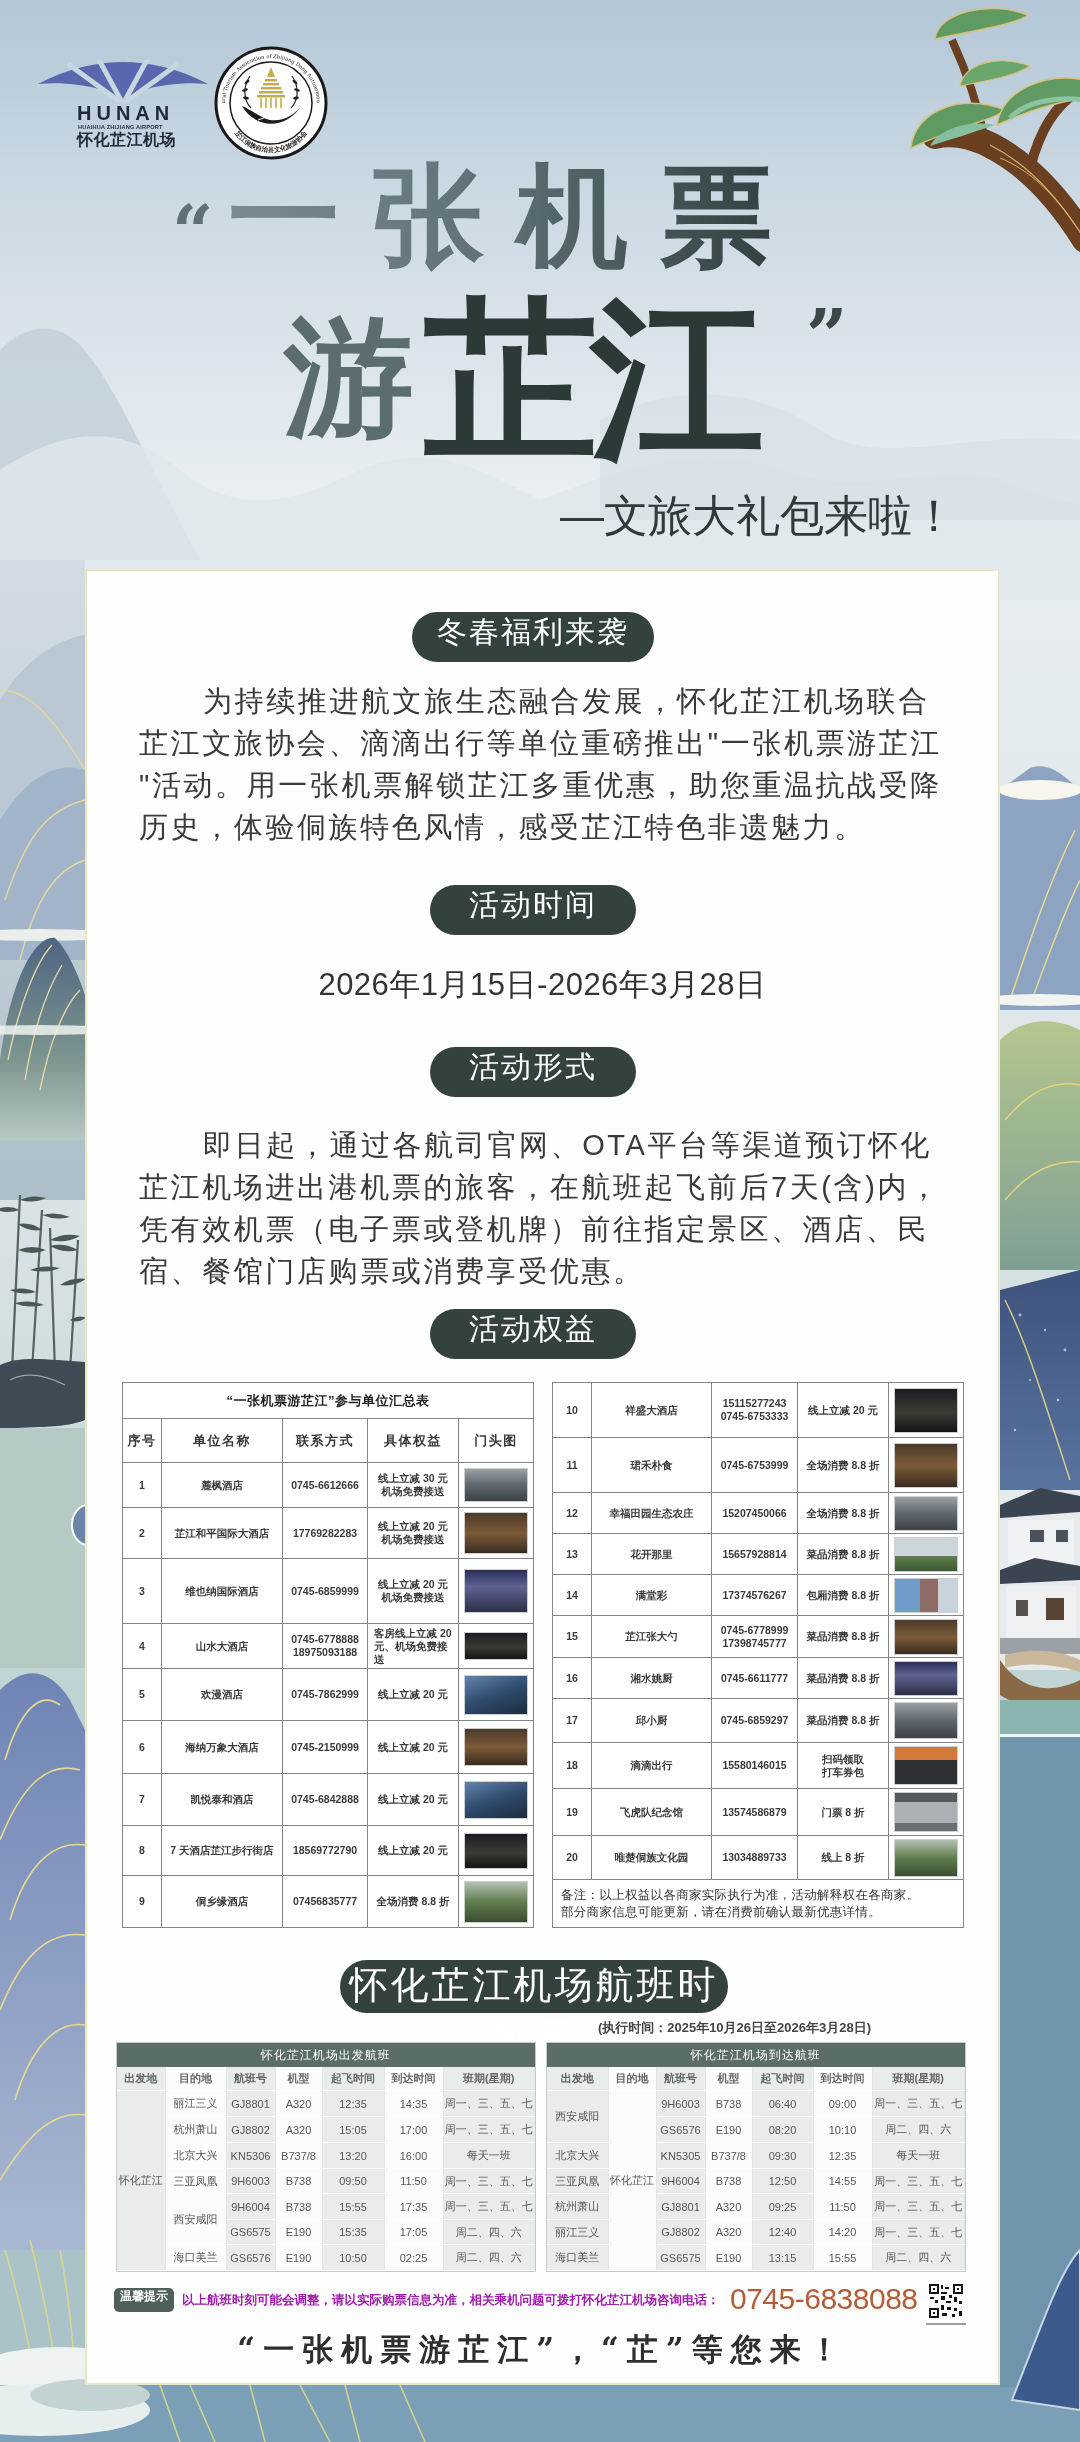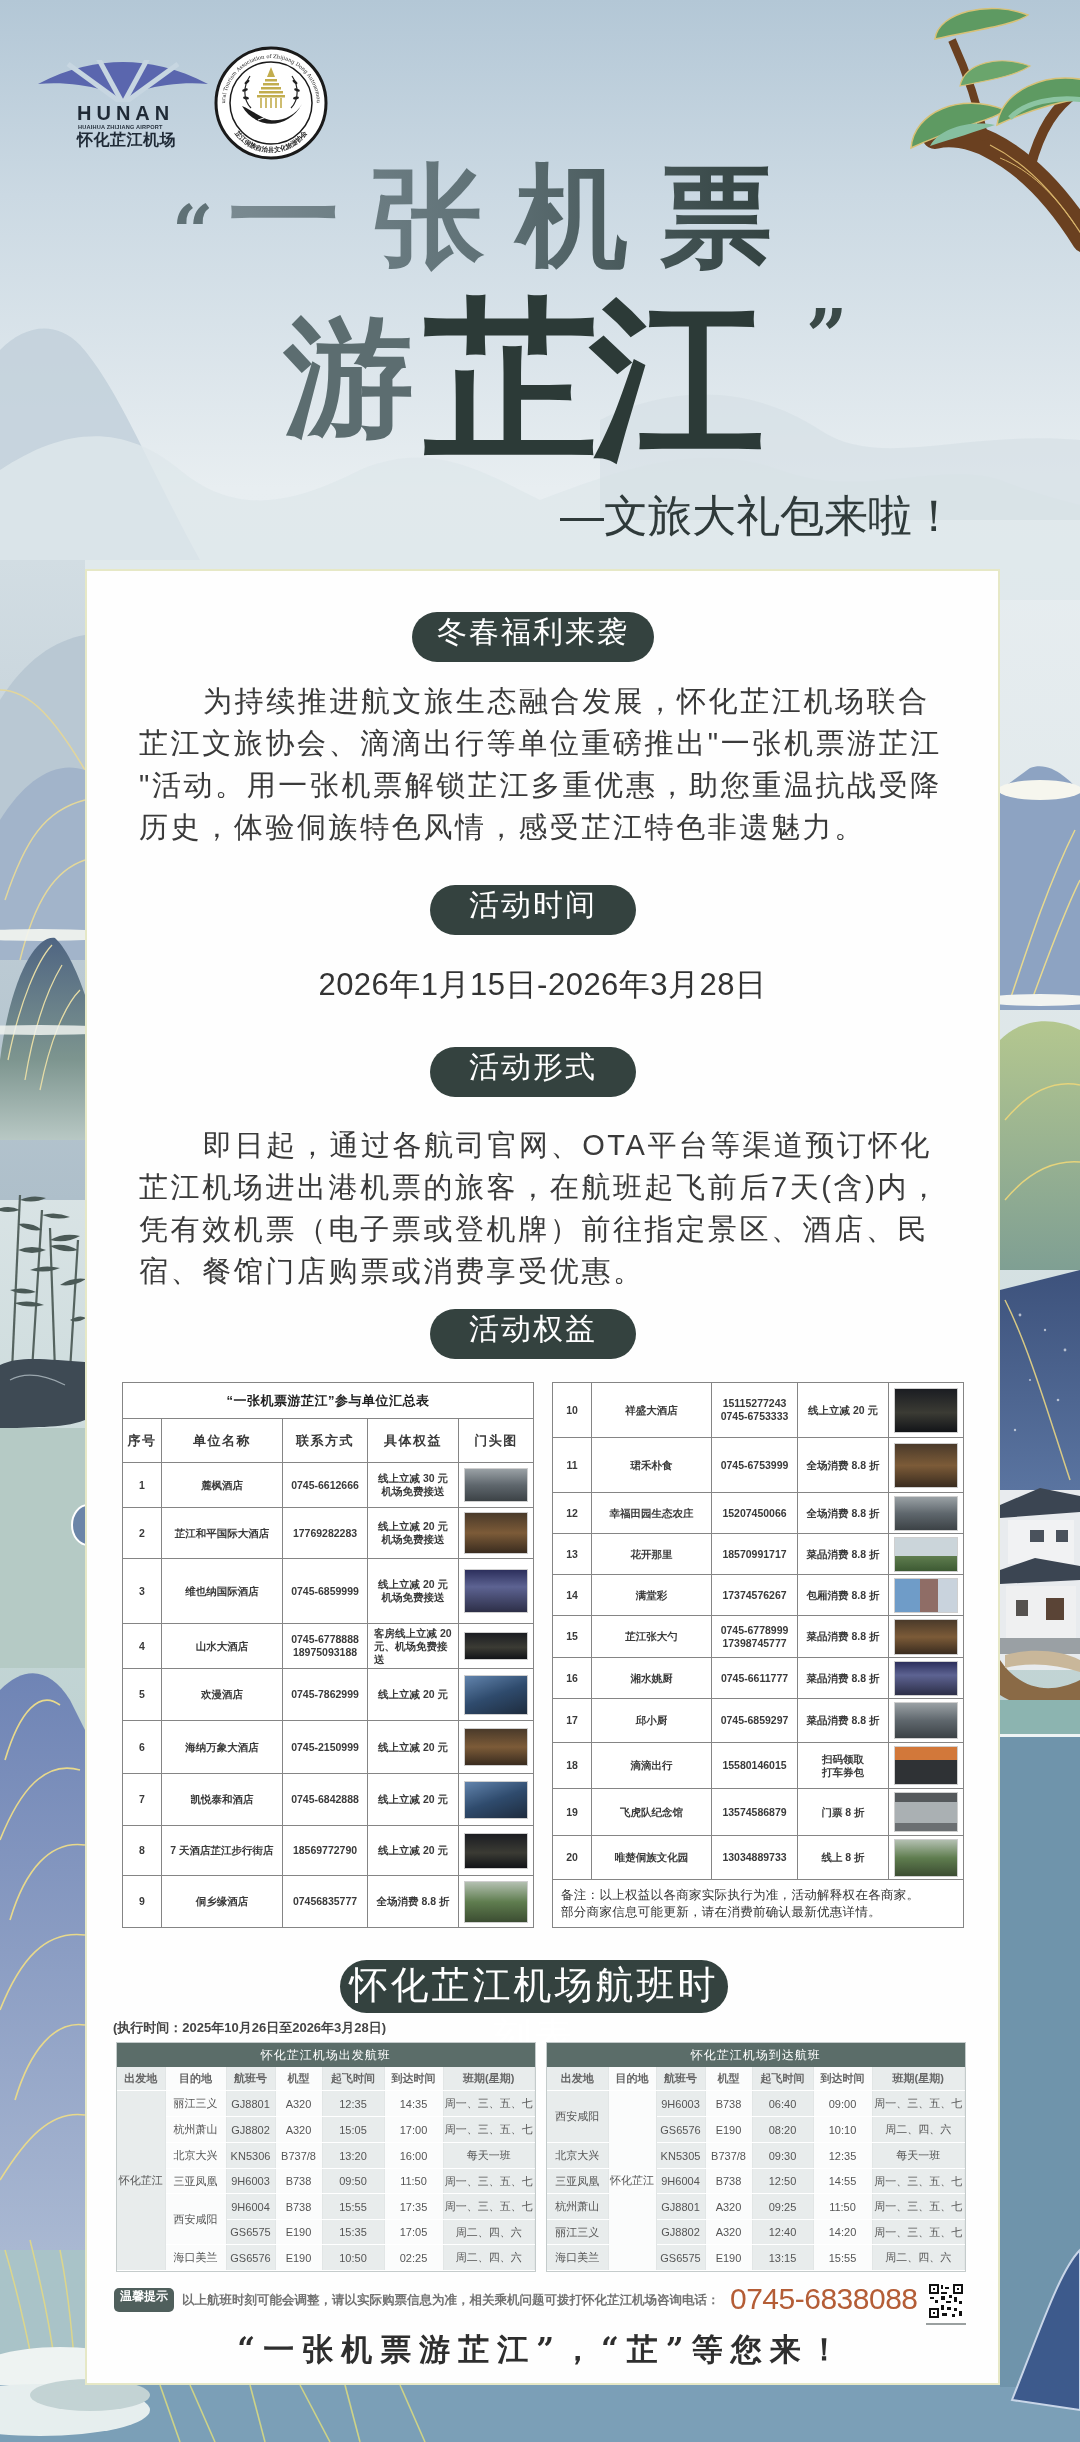--- a/index.html
+++ b/index.html
@@ -37,30 +37,30 @@
   .n{background:linear-gradient(180deg,#2c2f5c,#5d6392 40%,#2d2f48);}
   .c{background:linear-gradient(160deg,#6284ad,#2f4b6d 50%,#1e2c3e);}
   .d{background:linear-gradient(180deg,#4a3a2a,#7c5b38 50%,#3a2c1f);}
   .e{background:linear-gradient(180deg,#b3c0b1,#5f7d4f 50%,#3c4d32);}
   .e2{background:linear-gradient(180deg,#cbd5da 0 55%,#5f7d4f 55%,#3d5a33);}
   .c2{background:linear-gradient(90deg,#6f9cc8 0 40%,#8f6d66 40% 70%,#c9d3dd 70%);}
   .o{background:linear-gradient(180deg,#d2783a 0 35%,#2f3235 35%);}
   .b2{background:linear-gradient(180deg,#55595c 0 25%,#aab0b3 25% 80%,#6b6f72 80%);}
   
   .fbadge{position:absolute;left:340px;top:1960px;width:388px;height:53px;line-height:53px;border-radius:27px;background:#34423f;color:#fff;text-align:center;font:38px "Liberation Sans",sans-serif;letter-spacing:3px;}
-  .fperiod{position:absolute;left:85px;width:786px;top:2020px;text-align:left;font:bold 13px "Liberation Sans",sans-serif;color:#444;line-height:16px;margin-left:28px;}
+  .fperiod{position:absolute;left:85px;width:786px;top:2020px;text-align:right;font:bold 13px "Liberation Sans",sans-serif;color:#444;line-height:16px;}
   .ftable{position:absolute;width:420px;border:1px solid #c4cbcb;background:#86efac;box-sizing:border-box;}
   .ftable table{width:100%;border-collapse:collapse;table-layout:fixed;}
   .ftable td,.ftable th{font:11px "Liberation Sans",sans-serif;color:#555;text-align:center;vertical-align:middle;padding:0;border-bottom:1px solid #fff;border-right:1px solid #e2e6e6;white-space:nowrap;overflow:hidden;}
   .ftable .ttl td{background:#5b6d69;color:#fff;font-size:12px;height:24px;letter-spacing:1px;border:none;}
   .ftable .hdr th{height:23px;font-weight:bold;color:#666;}
   col.g{background:#e8ecec;} col.w{background:#fbfcfc;}
   
   .tipbadge{position:absolute;left:114px;top:2288px;width:60px;height:24px;line-height:24px;border-radius:5px;background:#4f5f5c;color:#fff;text-align:center;font:bold 12px "Liberation Sans",sans-serif;}
-  .tiptext{position:absolute;left:182px;top:2291px;font:bold 12.5px "Liberation Sans",sans-serif;color:#737373;line-height:18px;white-space:nowrap;}
+  .tiptext{position:absolute;left:182px;top:2291px;font:bold 12.5px "Liberation Sans",sans-serif;color:#a21caf;line-height:18px;white-space:nowrap;}
   .phone{position:absolute;left:730px;top:2282px;font:30px "Liberation Sans",sans-serif;color:#b45d36;line-height:34px;white-space:nowrap;letter-spacing:-0.5px;}
   .qr{position:absolute;left:928px;top:2283px;}
   .qrcap{position:absolute;left:926px;top:2323px;width:40px;height:2px;background:#9aa0a0;}
   .slogan{position:absolute;left:85px;width:915px;top:2330px;text-align:center;font:bold 31px "DejaVu Serif",serif;color:#2e2e2e;letter-spacing:8px;line-height:38px;white-space:nowrap;}
 </style>
 </head>
 <body>
 
 <svg class="bg" width="1080" height="2442" viewBox="0 0 1080 2442">
   <defs>
@@ -431,21 +431,21 @@
     <tr style="height:41px">
       <td>12</td>
       <td>幸福田园生态农庄</td>
       <td>15207450066</td>
       <td>全场消费 8.8 折</td>
       <td><div class="ph b" style="height:33px"></div></td>
     </tr>
     <tr style="height:41px">
       <td>13</td>
       <td>花开那里</td>
-      <td>18570991717</td>
+      <td>15657928814</td>
       <td>菜品消费 8.8 折</td>
       <td><div class="ph e2" style="height:33px"></div></td>
     </tr>
     <tr style="height:41px">
       <td>14</td>
       <td>满堂彩</td>
       <td>17374576267</td>
       <td>包厢消费 8.8 折</td>
       <td><div class="ph c2" style="height:33px"></div></td>
     </tr>

